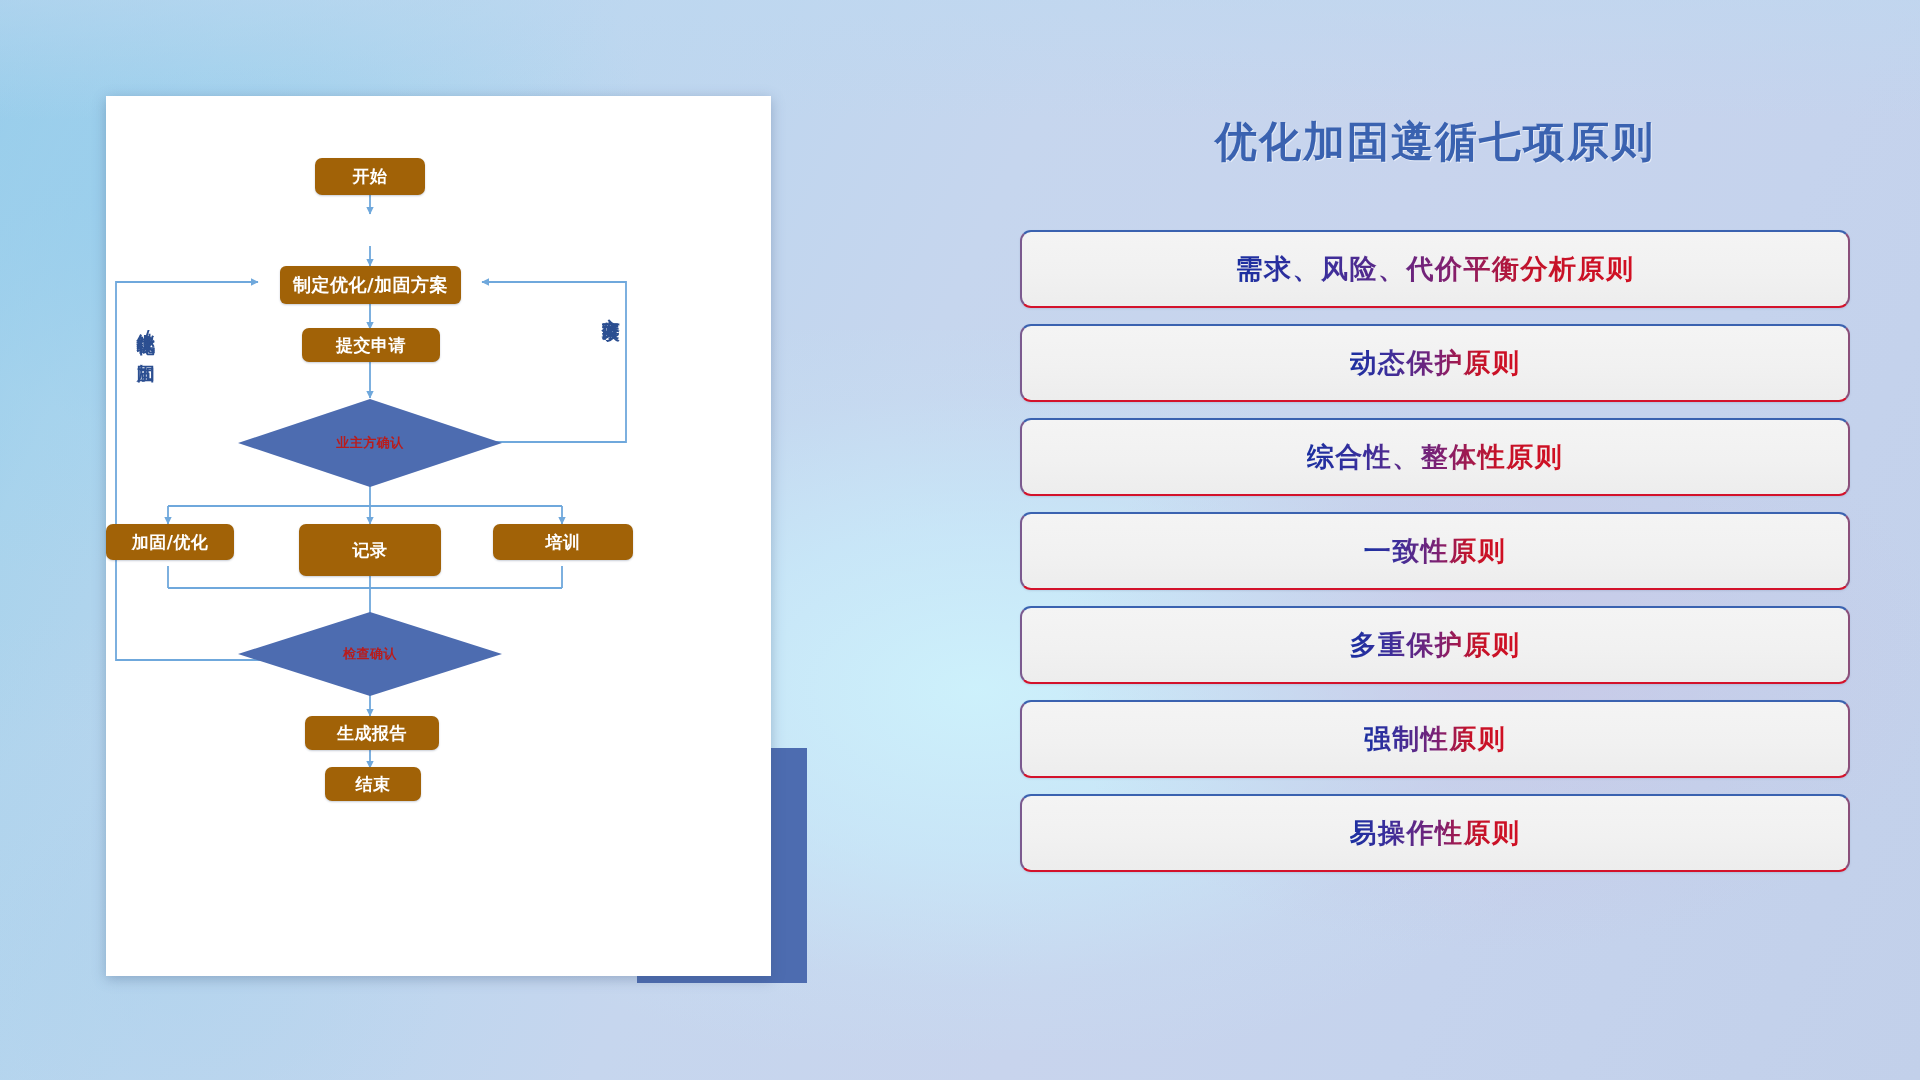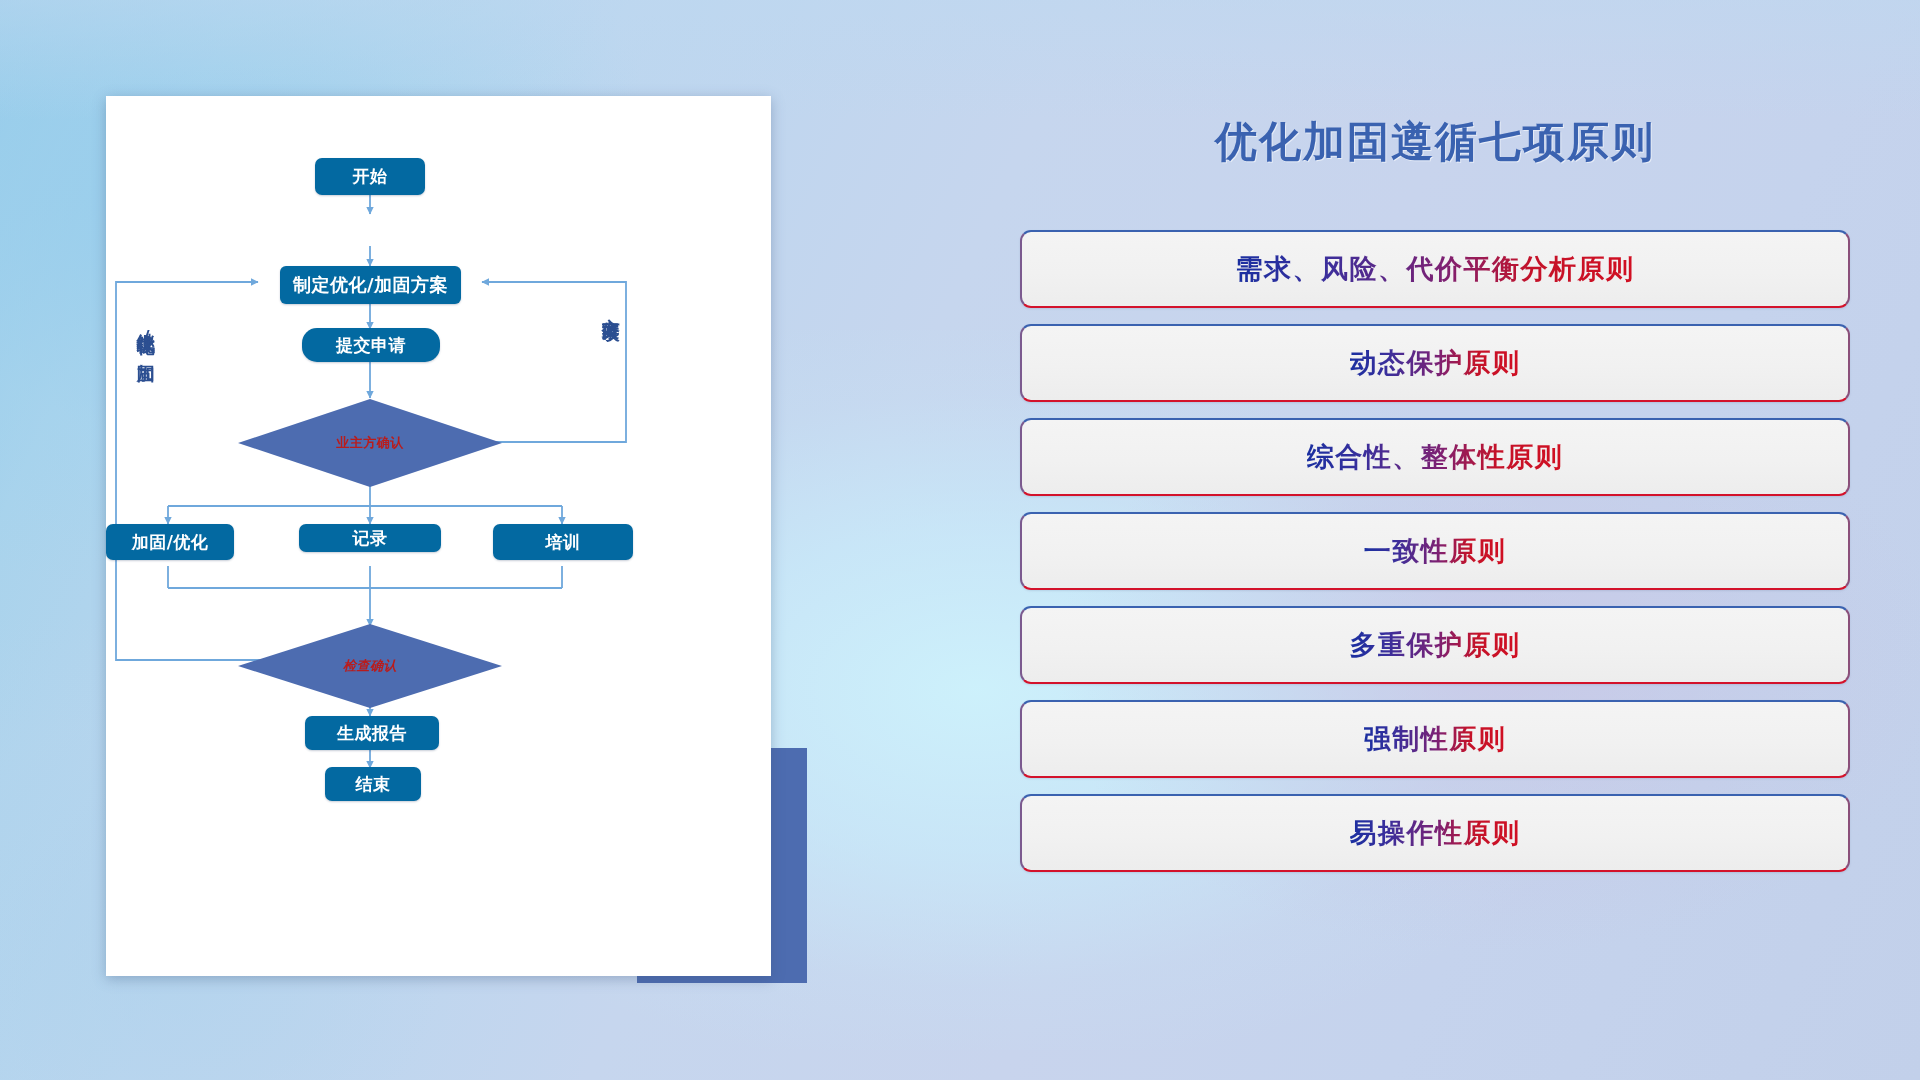--- a/index.html
+++ b/index.html
@@ -24,21 +24,21 @@
   .bg-band-top{position:absolute;left:0;top:0;width:1920px;height:120px;
     background:linear-gradient(180deg,rgba(190,216,240,0.55) 0%,rgba(190,216,240,0) 100%);}
 
   
   .accent-rect{position:absolute;left:637px;top:748px;width:170px;height:235px;background:#4d6cb0;}
   .card{position:absolute;left:106px;top:96px;width:665px;height:880px;background:#ffffff;
     box-shadow:0 3px 12px rgba(60,85,125,0.35);}
   .flow{position:absolute;left:0;top:0;width:665px;height:880px;}
 
   
-  .node{position:absolute;background:#0369a1;color:#ffffff;border-radius:7px;
+  .node{position:absolute;background:#a16207;color:#ffffff;border-radius:7px;
     display:flex;align-items:center;justify-content:center;
     font-weight:bold;letter-spacing:0.5px;text-align:center;
     box-shadow:0 1px 2px rgba(40,60,100,0.25);line-height:1;}
   .node.sm{font-size:17px;}
   .node.md{font-size:18px;}
   .diamond-wrap{position:absolute;}
   .diamond-wrap svg{display:block;}
   .diamond-label{position:absolute;left:0;top:0;width:100%;height:100%;
     display:flex;align-items:center;justify-content:center;color:#b91c1c;
     font-size:13px;font-weight:bold;letter-spacing:0.5px;}
@@ -119,36 +119,36 @@
 
           <path d="M332,346 L520,346 L520,186 L376,186" marker-end="url(#ah)"></path>
         </g>
       </svg>
 
       <div class="node sm" style="left:209px;top:62px;width:110px;height:37px;">开始</div>
 
 
       <div class="node md" style="left:174px;top:170px;width:181px;height:38px;border-radius:6px;">制定优化/加固方案</div>
 
-      <div class="node sm" style="left:196px;top:232px;width:138px;height:34px;border-radius:15px;">提交申请</div>
+      <div class="node sm" style="left:196px;top:232px;width:138px;height:34px;">提交申请</div>
 
       <div class="diamond-wrap" style="left:130px;top:301px;width:268px;height:92px;">
         <svg width="268" height="92" viewBox="0 0 268 92">
           <polygon points="134,2 266,46 134,90 2,46" fill="#4d6cb0"></polygon>
         </svg>
         <div class="diamond-label">业主方确认</div>
       </div>
 
       <div class="node sm" style="left:0px;top:428px;width:128px;height:36px;">加固/优化</div>
 
-      <div class="node sm" style="left:193px;top:428px;width:142px;height:28px;">记录</div>
+      <div class="node sm" style="left:193px;top:428px;width:142px;height:52px;">记录</div>
 
       <div class="node sm" style="left:387px;top:428px;width:140px;height:36px;">培训</div>
 
-      <div class="diamond-wrap" style="left:130px;top:526px;width:268px;height:88px;font-style:italic;">
+      <div class="diamond-wrap" style="left:130px;top:514px;width:268px;height:88px;">
         <svg width="268" height="88" viewBox="0 0 268 88">
           <polygon points="134,2 266,44 134,86 2,44" fill="#4d6cb0"></polygon>
         </svg>
         <div class="diamond-label">检查确认</div>
       </div>
 
       <div class="node sm" style="left:199px;top:620px;width:134px;height:34px;">生成报告</div>
 
       <div class="node sm" style="left:219px;top:671px;width:96px;height:34px;">结束</div>
 

